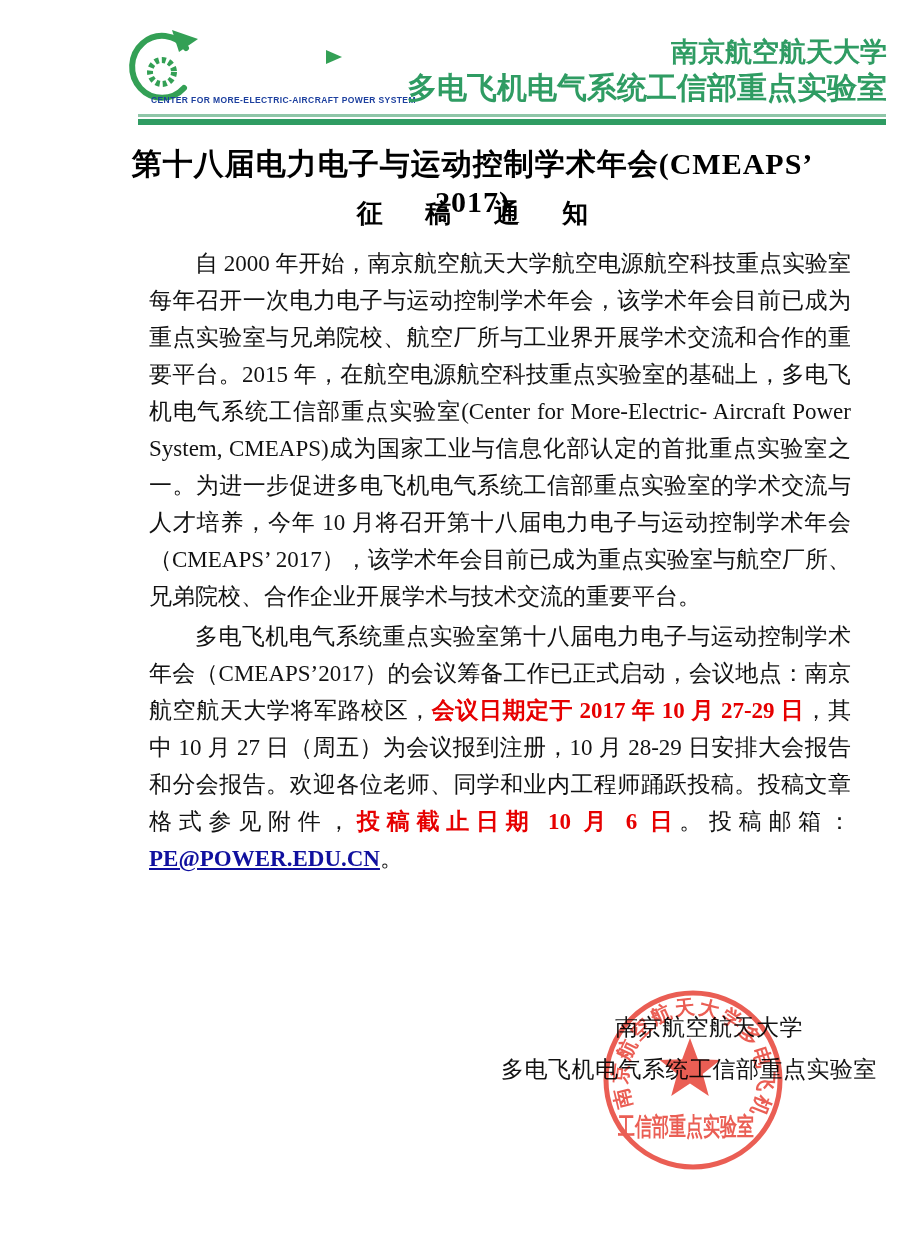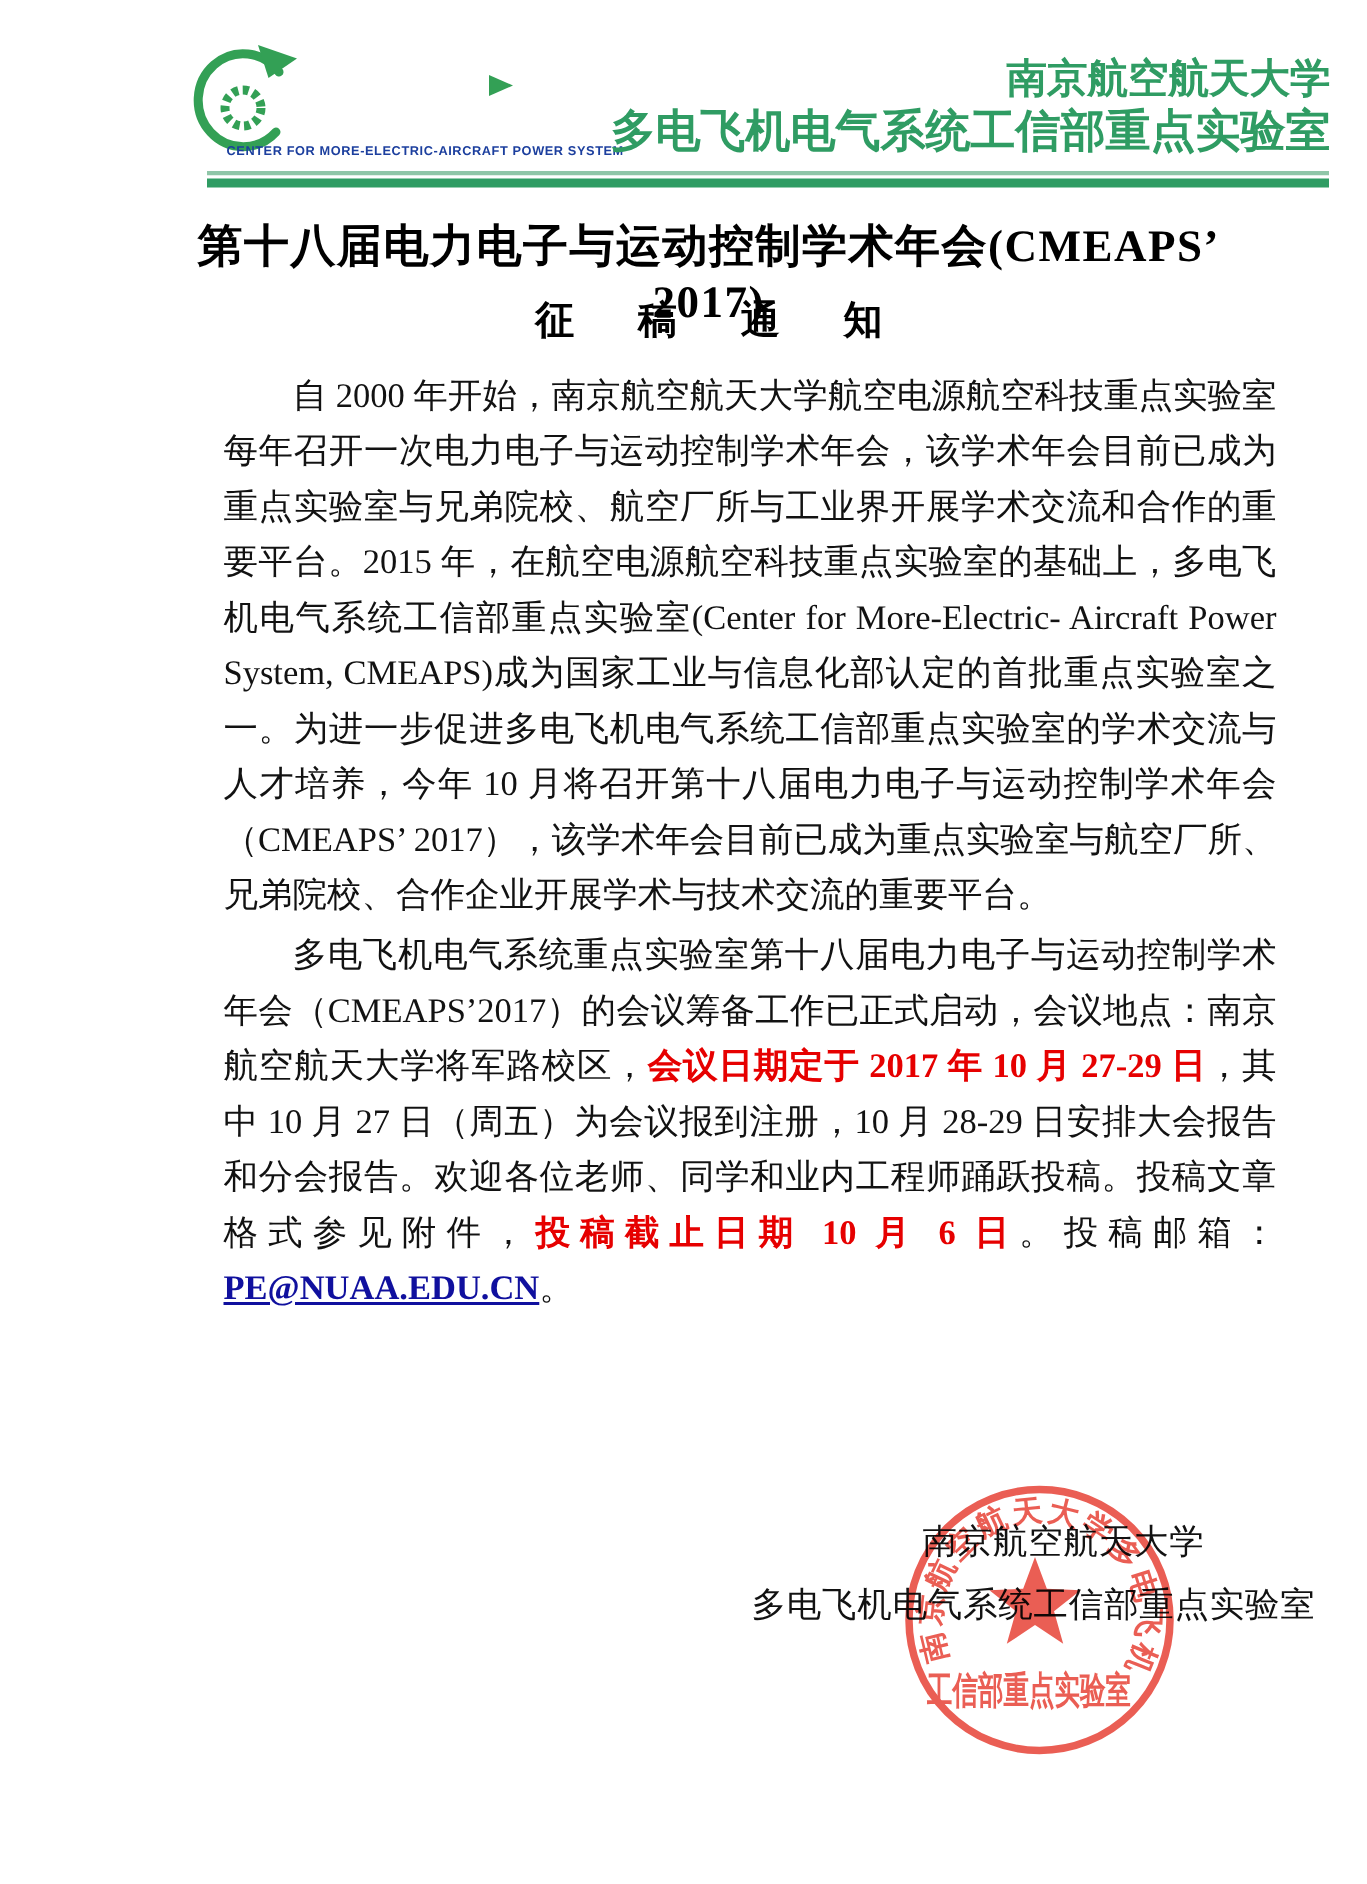--- a/index.html
+++ b/index.html
@@ -84,21 +84,21 @@
     <div class="thin"></div>
       <div class="gap"></div>
       <div class="thick"></div>
   </div>
 
   <div class="title">第十八届电力电子与运动控制学术年会(CMEAPS’ 2017)</div>
   <div class="subtitle">征 稿 通 知</div>
 
   <div class="body-text">
     <p><span>自 2000 年开始，南京航空航天大学航空电源航空科技重点实验室每年召开一次电力电子与运动控制学术年会，该学术年会目前已成为重点实验室与兄弟院校、航空厂所与工业界开展学术交流和合作的重要平台。2015 年，在航空电源航空科技重点实验室的基础上，多电飞机电气系统工信部重点实验室(Center for More-Electric- Aircraft Power System, CMEAPS)成为国家工业与信息化部认定的首批重点实验室之一。为进一步促进多电飞机电气系统工信部重点实验室的学术交流与人才培养，今年 10 月将召开第十八届电力电子与运动控制学术年会（CMEAPS’ 2017），该学术年会目前已成为重点实验室与航空厂所、兄弟院校、合作企业开展学术与技术交流的重要平台。</span></p>
-    <p><span>多电飞机电气系统重点实验室第十八届电力电子与运动控制学术年会（CMEAPS’2017）的会议筹备工作已正式启动，会议地点：南京航空航天大学将军路校区，</span><span class="seg-red">会议日期定于 2017 年 10 月 27-29 日</span><span>，其中 10 月 27 日（周五）为会议报到注册，10 月 28-29 日安排大会报告和分会报告。欢迎各位老师、同学和业内工程师踊跃投稿。投稿文章格式参见附件，</span><span class="seg-red">投稿截止日期 10 月 6 日</span><span>。投稿邮箱：</span><a class="email-link">PE@NUAA.EDU.CN</a><span>。</span></p>
+    <p><span>多电飞机电气系统重点实验室第十八届电力电子与运动控制学术年会（CMEAPS’2017）的会议筹备工作已正式启动，会议地点：南京航空航天大学将军路校区，</span><span class="seg-red">会议日期定于 2017 年 10 月 27-29 日</span><span>，其中 10 月 27 日（周五）为会议报到注册，10 月 28-29 日安排大会报告和分会报告。欢迎各位老师、同学和业内工程师踊跃投稿。投稿文章格式参见附件，</span><span class="seg-red">投稿截止日期 10 月 6 日</span><span>。投稿邮箱：</span><a class="email-link">PE@POWER.EDU.CN</a><span>。</span></p>
   </div>
 
   <div class="sig sig-org1">南京航空航天大学</div>
   <div class="sig sig-org2">多电飞机电气系统工信部重点实验室</div>
 
   <svg class="seal" viewBox="0 0 190 190">
     <circle cx="95" cy="95" r="87" fill="none" stroke="var(--seal-red)" stroke-width="5"></circle>
     <defs>
       <path id="sealArc" d="M 35.2,122.9 A 66,66 0 1 1 154.8,122.9" fill="none"></path>
     </defs>

